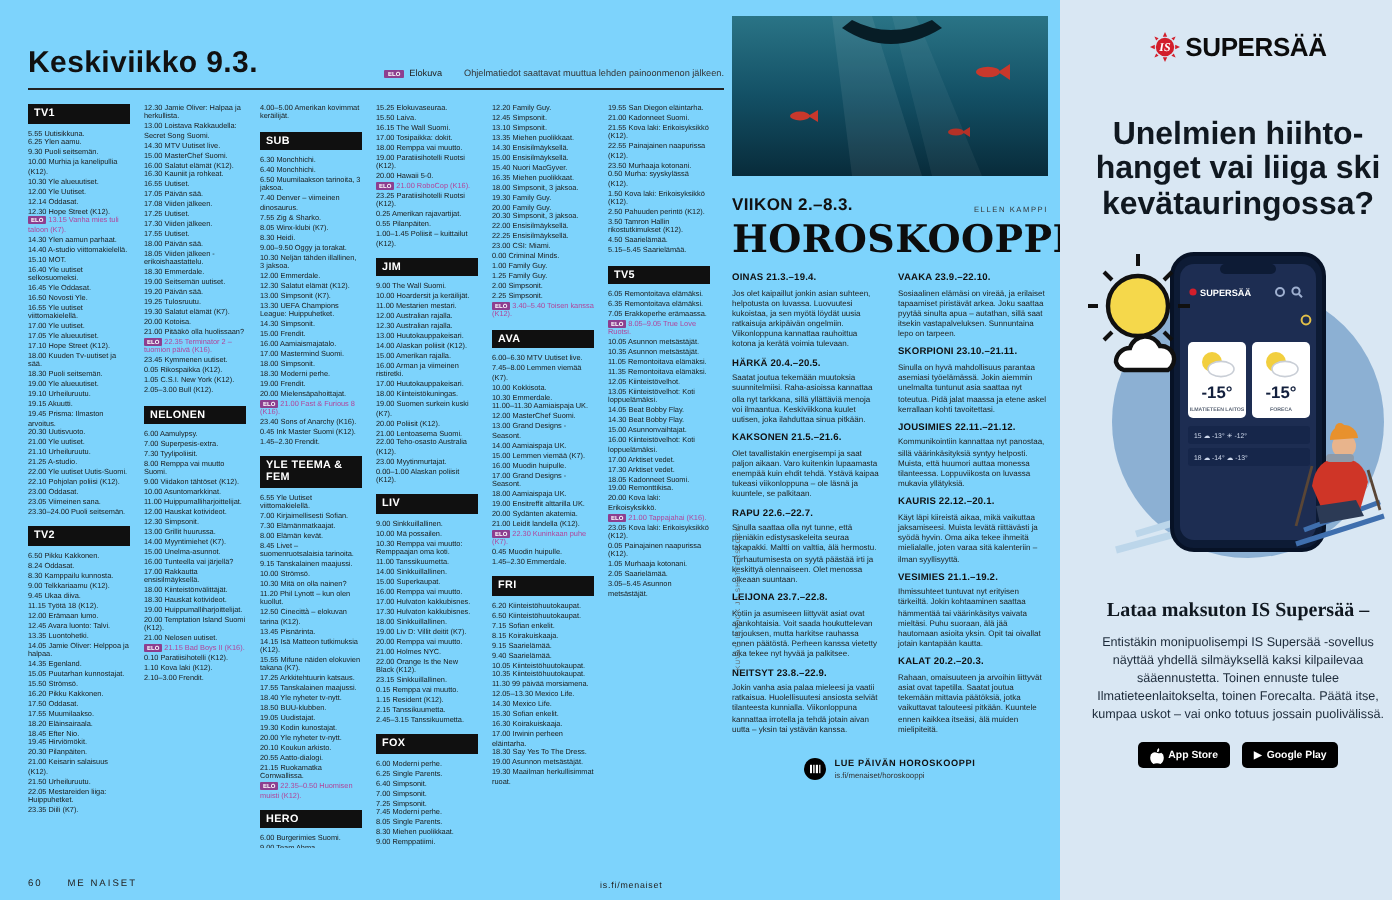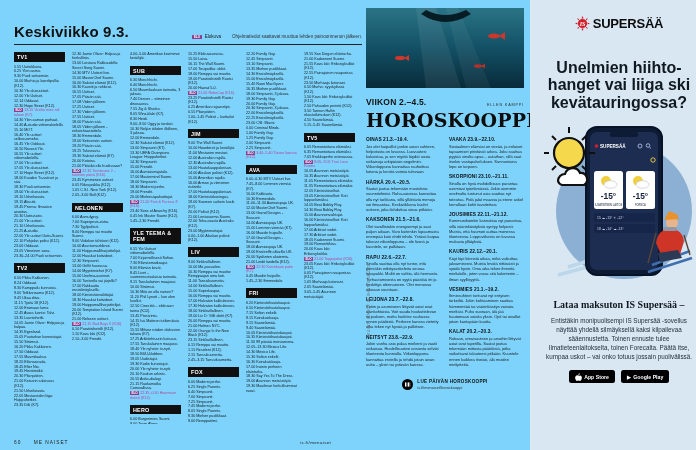--- a/index.html
+++ b/index.html
@@ -427,21 +427,21 @@
       <g>
         <ellipse cx="128" cy="28" rx="6" ry="2.6" fill="#c9382c"></ellipse>
         <polygon points="133,28 139,24 139,32" fill="#c9382c"></polygon>
         <ellipse cx="34" cy="50" rx="5" ry="2.2" fill="#c9382c"></ellipse>
         <polygon points="38,50 43,47 43,53" fill="#c9382c"></polygon>
         <ellipse cx="112" cy="58" rx="4" ry="1.8" fill="#b53127"></ellipse>
         <polygon points="115,58 119,55.5 119,60.5" fill="#b53127"></polygon>
       </g>
     </svg>
     <div class="horo-kicker">
-      <span class="kick">VIIKON 2.–4.5.</span>
+      <span class="kick">VIIKON 2.–8.3.</span>
       <span class="author">ELLEN KAMPPI</span>
     </div>
     <div class="horo-title">HOROSKOOPPI</div>
     <div class="signcols" id="sign-columns">
         <div class="signcol">
           <div class="sign">
             <h4>OINAS 21.3.–19.4.</h4>
             <p>Jos olet kaipaillut jonkin asian suhteen, helpotusta on luvassa. Luovuutesi kukoistaa, ja sen myötä löydät uusia ratkaisuja arkipäivän ongelmiin. Viikonloppuna kannattaa rauhoittua kotona ja kerätä voimia tulevaan.</p>
           </div>
           <div class="sign">

